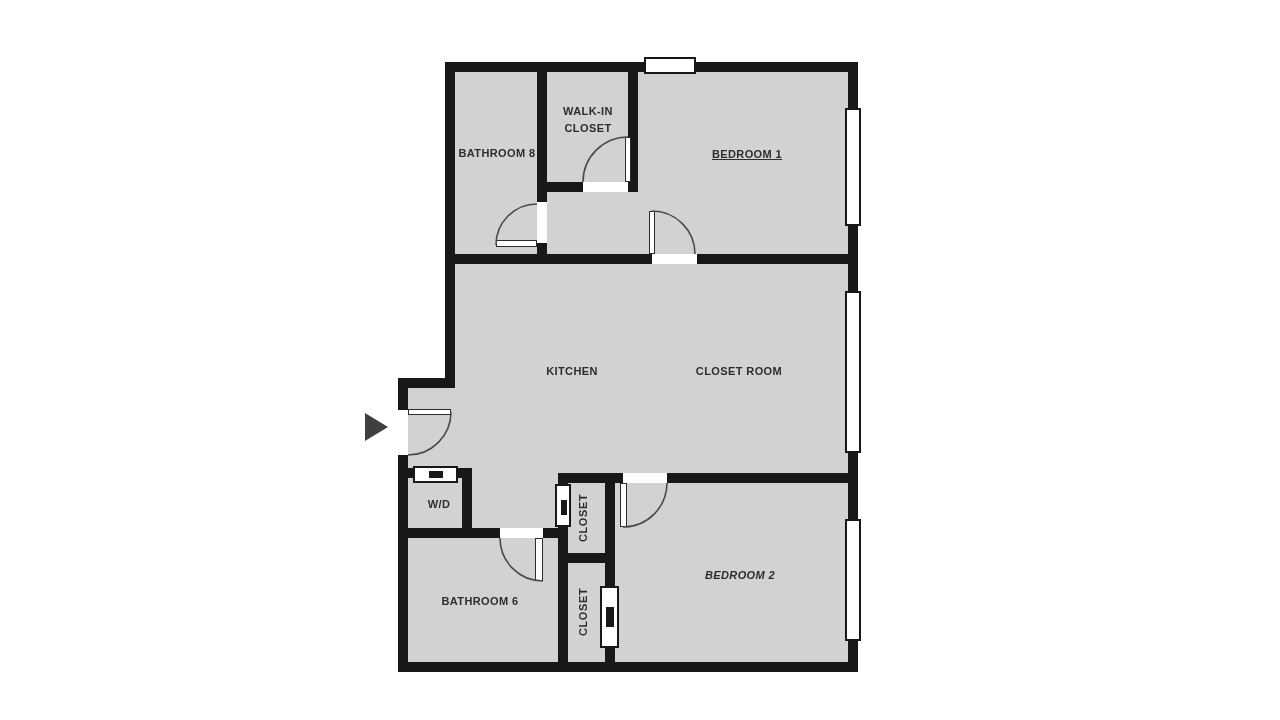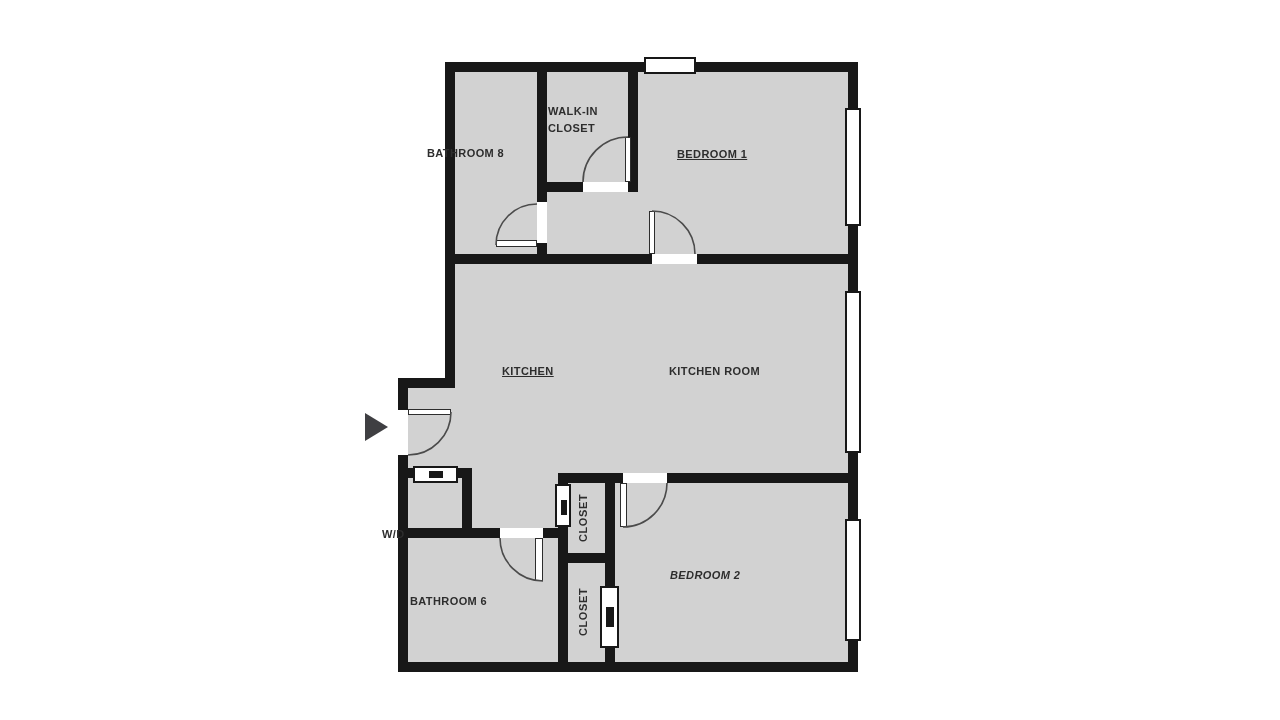--- a/index.html
+++ b/index.html
@@ -6,21 +6,21 @@
   #stage{position:relative;width:1280px;height:720px;background:#ffffff;overflow:hidden;
          font-family:"Liberation Sans", sans-serif;}
   .floor{position:absolute;background:#d2d2d2;}
   .wall{position:absolute;background:#181818;}
   .opening{position:absolute;background:#ffffff;}
   .window{position:absolute;background:#ffffff;border:2px solid #181818;box-sizing:border-box;}
   .leaf{position:absolute;background:#ffffff;border:1px solid #2d2d2d;box-sizing:border-box;}
   .slider{position:absolute;background:#ffffff;border:2px solid #181818;box-sizing:border-box;}
   .slider-stripe{position:absolute;background:#181818;}
   .label{position:absolute;font-size:11px;font-weight:bold;color:#2d2d2d;
-         letter-spacing:0.4px;line-height:16px;}
+         letter-spacing:0.4px;text-align:center;line-height:16px;}
   .label.wrap{line-height:17px;}
   .vlabel{position:absolute;font-size:11px;font-weight:bold;color:#2d2d2d;
           letter-spacing:0.6px;writing-mode:vertical-rl;transform:rotate(180deg);
           text-align:center;}
   .arrow{position:absolute;width:0;height:0;border-top:14px solid transparent;
          border-bottom:14px solid transparent;border-left:23px solid #3f3f42;}
   svg.arcs{position:absolute;left:0;top:0;pointer-events:none;}
 </style>
 </head>
 <body>
@@ -84,21 +84,21 @@
       <path d="M 667 483 A 44 44 0 0 1 623 527"></path>
       <path d="M 500 538 A 43 43 0 0 0 543 581"></path>
     </g>
   </svg>
 
   <div class="arrow" style="left:365px;top:413px;"></div>
 
   <div class="label" style="left:427px;top:145px;width:140px;">BATHROOM 8</div>
   <div class="label wrap" style="left:548px;top:103px;width:80px;">WALK-IN CLOSET</div>
   <div class="label" style="left:677px;top:146px;width:140px;text-decoration:underline;">BEDROOM 1</div>
-  <div class="label" style="left:502px;top:363px;width:140px;text-decoration:underline;">KITCHEN</div>
-  <div class="label" style="left:669px;top:363px;width:140px;">KITCHEN ROOM</div>
-  <div class="label" style="left:382px;top:496px;width:80px;margin-top:30px;">W/D</div>
+  <div class="label" style="left:502px;top:363px;width:140px;">KITCHEN</div>
+  <div class="label" style="left:669px;top:363px;width:140px;">CLOSET ROOM</div>
+  <div class="label" style="left:399px;top:496px;width:80px;">W/D</div>
   <div class="vlabel" style="left:577px;top:483px;height:70px;">CLOSET</div>
   <div class="vlabel" style="left:577px;top:577px;height:70px;">CLOSET</div>
   <div class="label" style="left:410px;top:593px;width:140px;">BATHROOM 6</div>
   <div class="label" style="left:670px;top:567px;width:140px;font-style:italic;">BEDROOM 2</div>
 
 </div>
 
 </body></html>

